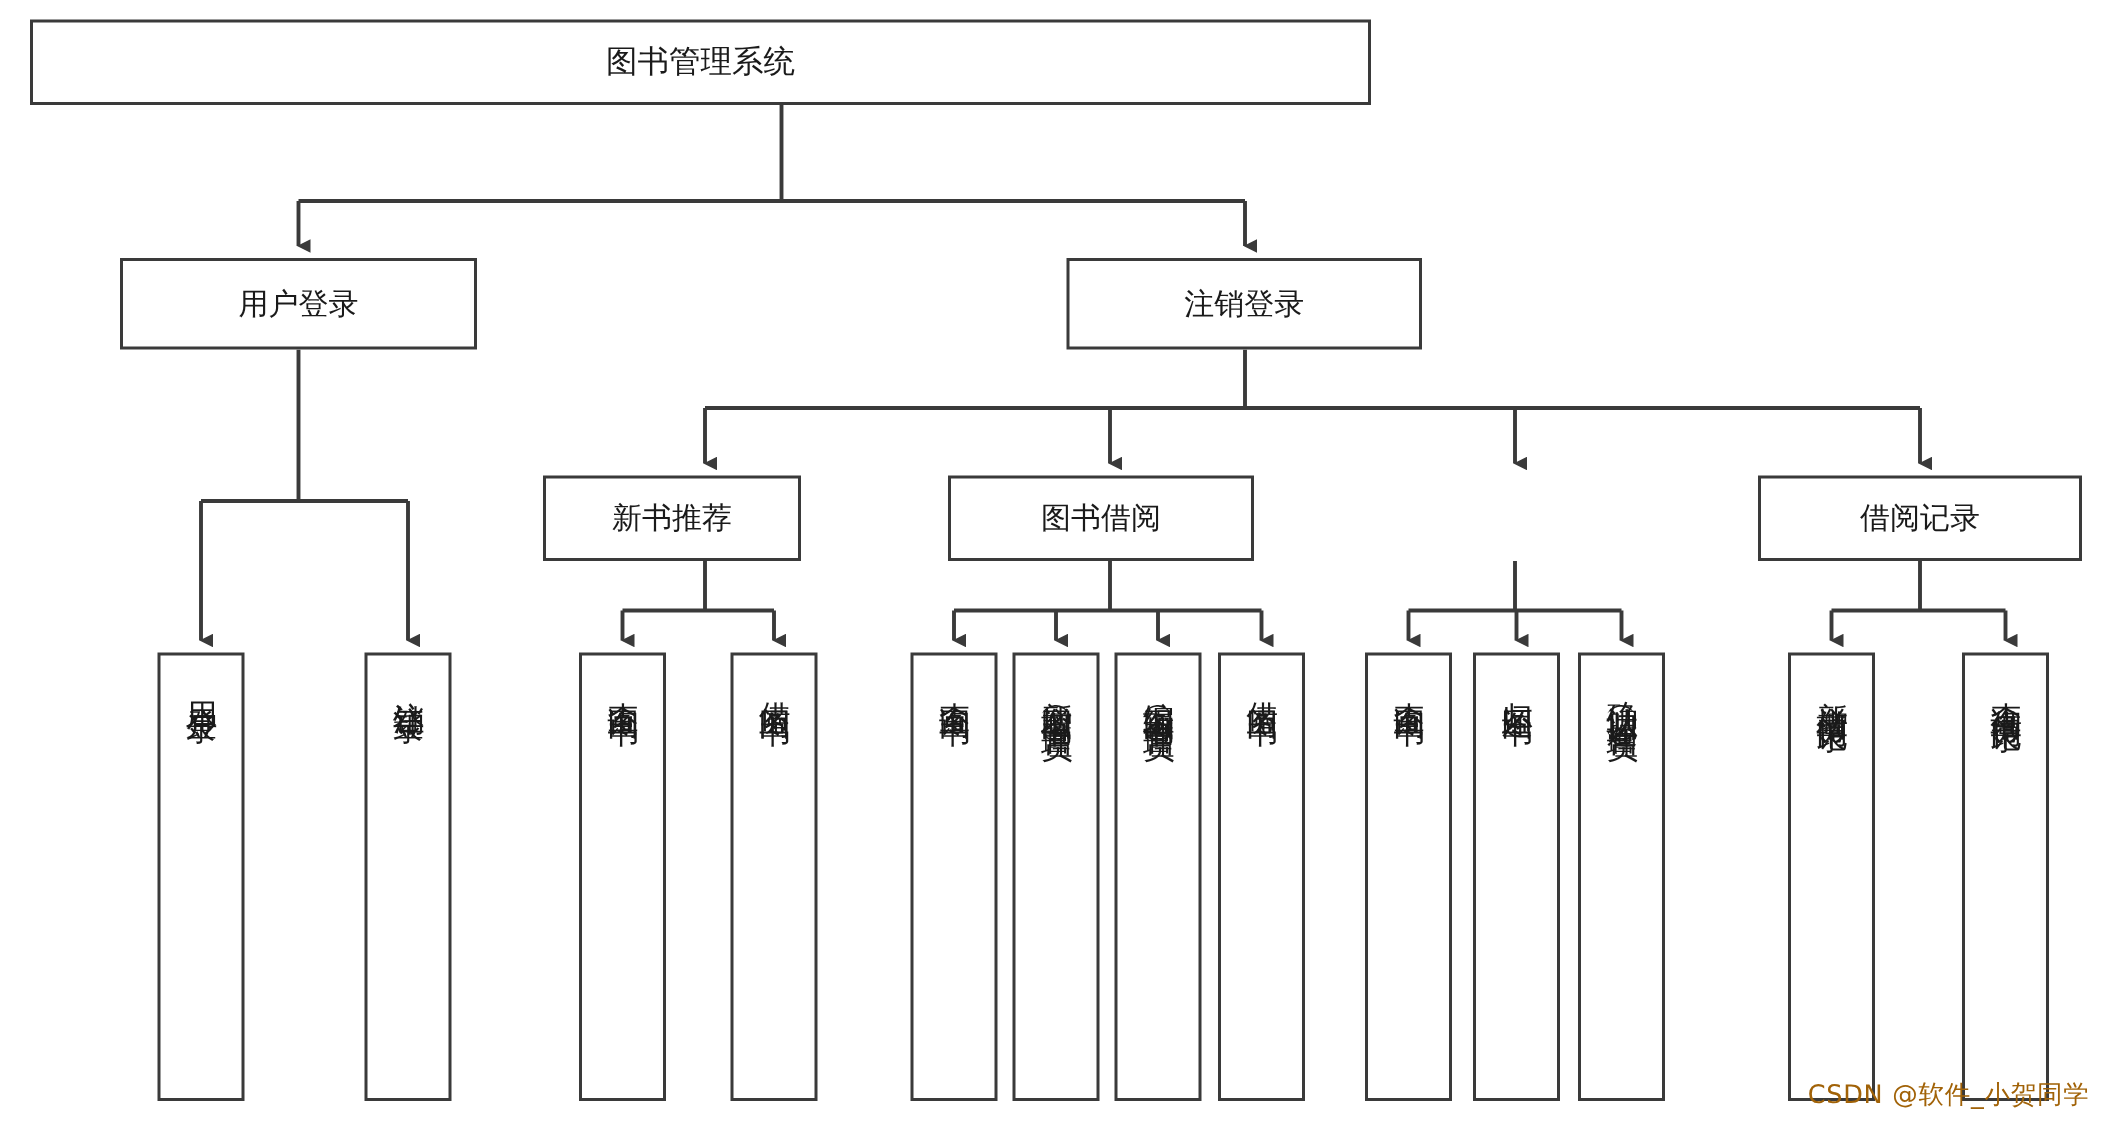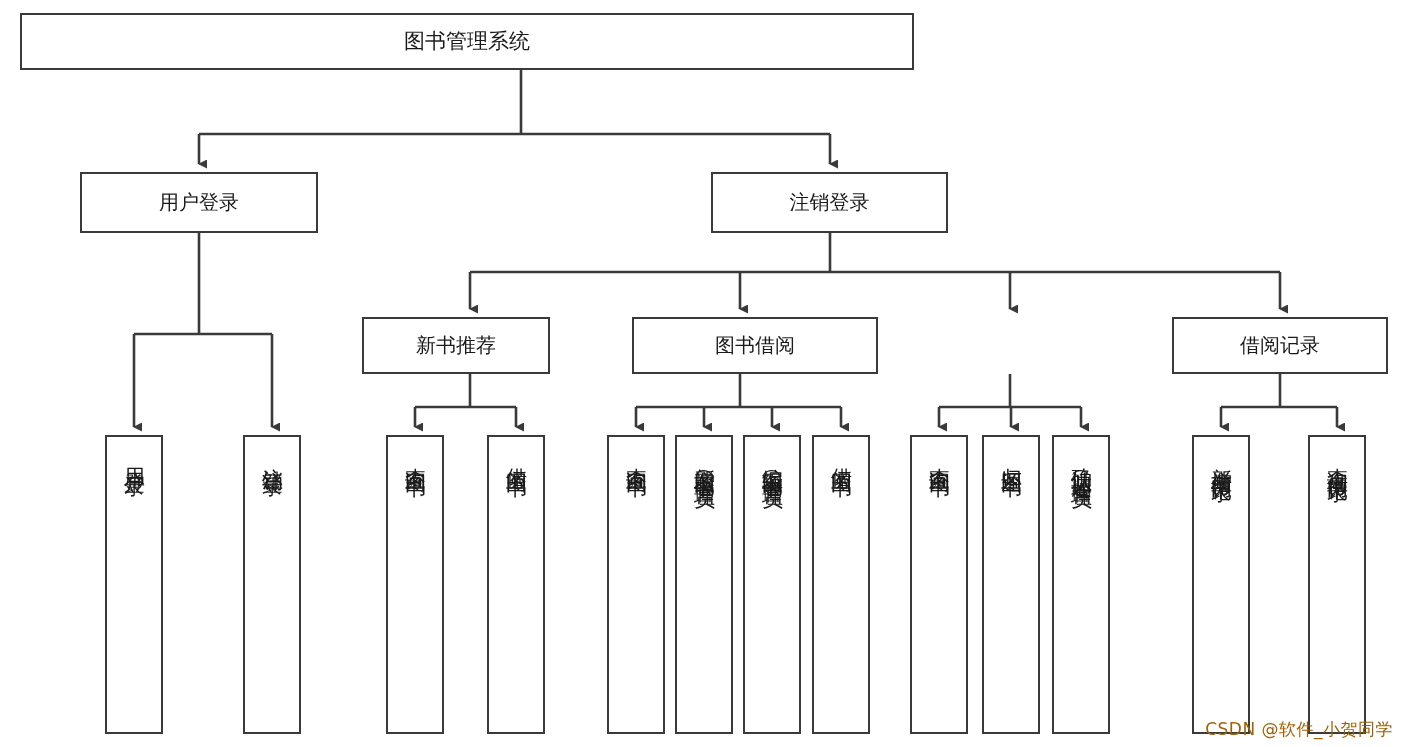--- a/index.html
+++ b/index.html
@@ -135,24 +135,24 @@
     <span class="node-label">图书管理系统</span>
   </div>
 
   <div class="node level1" style="left:80px; top:172px; width:238px; height:61px;">
     <span class="node-label">用户登录</span>
   </div>
   <div class="node level1" style="left:711px; top:172px; width:237px; height:61px;">
     <span class="node-label">注销登录</span>
   </div>
 
-  <div class="node level2" style="left:362px; top:317px; width:188px; height:57px;">
+  <div class="node level2" style="left:362px; top:317px; width:172px; height:57px;">
     <span class="node-label">新书推荐</span>
   </div>
-  <div class="node level2" style="left:632px; top:317px; width:246px; height:57px;">
+  <div class="node level2" style="left:632px; top:317px; width:204px; height:57px;">
     <span class="node-label">图书借阅</span>
   </div>
   <div class="node level2" style="left:1172px; top:317px; width:216px; height:57px;">
     <span class="node-label">借阅记录</span>
   </div>
 
   <div class="node leaf" style="left:105px; top:435px; width:58px; height:299px;">
     <span class="node-label">用户登录</span>
   </div>
   <div class="node leaf" style="left:243px; top:435px; width:58px; height:299px;">

